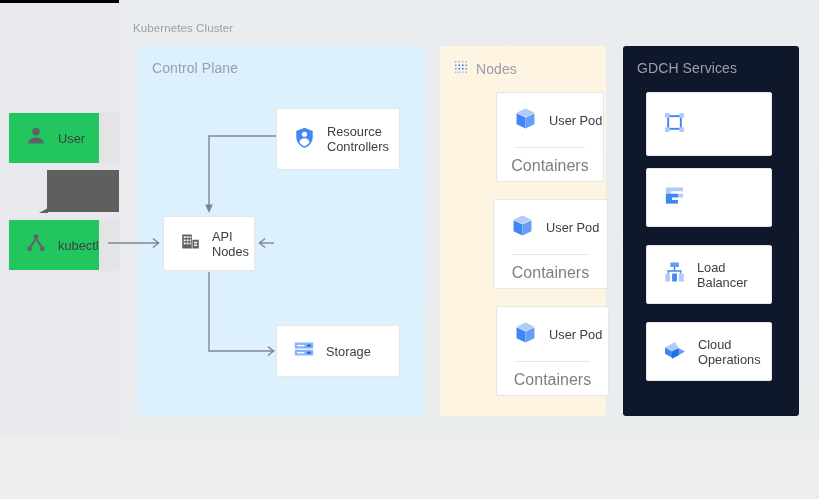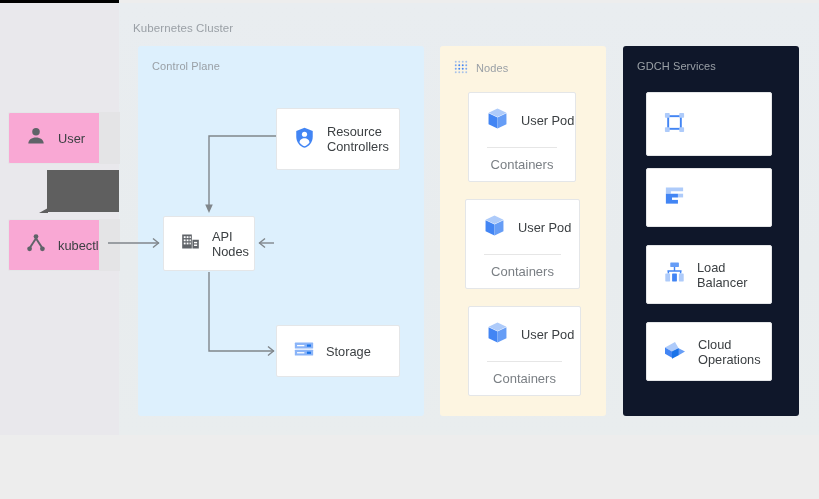--- a/index.html
+++ b/index.html
@@ -30,21 +30,21 @@
   }
   .cluster-title{
     position:absolute;left:14px;top:19px;
     font-size:11.5px;color:#9aa0a6;letter-spacing:.1px;
   }
 
   
   .panel{position:absolute;border-radius:3px;}
   .panel-label{
     position:absolute;left:14px;top:14px;
-    font-size:11px;color:#9aa0a6;letter-spacing:.1px;
+    font-size:14px;color:#9aa0a6;letter-spacing:.1px;
     display:flex;align-items:center;gap:8px;
   }
   .panel-control{
     left:19px;top:43px;width:286px;height:370px;background:#ddf0fd;
   }
   .panel-nodes{
     left:321px;top:43px;width:166px;height:370px;background:#fdf5e1;
   }
   .panel-gdch{
     left:504px;top:43px;width:176px;height:370px;background:#0f172a;
@@ -56,21 +56,21 @@
     box-sizing:border-box;display:flex;align-items:center;
   }
   .card-inner{display:flex;align-items:center;gap:11px;padding-left:16px;}
   .card-label{
     font-size:12.8px;color:#3c4043;line-height:15px;white-space:pre-line;
   }
   .icon{flex:0 0 auto;display:block;}
 
   
   .ext-card{
-    position:absolute;background:#f9a8d4;border:1px solid #e4e6e8;
+    position:absolute;background:#22c55e;border:1px solid #e4e6e8;
     border-right:none;border-radius:2px 0 0 2px;box-sizing:border-box;
     display:flex;align-items:center;
   }
   #ext-user{left:8px;top:112px;width:91px;height:52px;}
   #ext-kubectl{left:8px;top:219px;width:91px;height:52px;}
   .ext-strip{
     position:absolute;width:22px;height:52px;background:#e4e4e6;
   }
   #strip-user{left:98px;top:112px;}
   #strip-kubectl{left:98px;top:219px;}
@@ -90,28 +90,29 @@
   
   #card-api{left:163px;top:216px;width:92px;height:55px;}
   #card-resource{left:276px;top:108px;width:124px;height:62px;}
   #card-scheduler{left:276px;top:219px;width:124px;height:50px;}
   #card-storage{left:276px;top:325px;width:124px;height:52px;}
 
   
   .pod{
     position:absolute;background:#fff;border:1px solid #e4e6e8;border-radius:2px;
     box-sizing:border-box;
+    margin-left:28px;
   }
   .pod-head{display:flex;align-items:center;gap:11px;padding:13px 0 0 16px;}
   .pod-title{font-size:12.8px;color:#3c4043;}
   .pod-divider{
     height:1px;background:#e6e6e6;margin:12px 18px 0 18px;
   }
   .pod-sub{
-    text-align:center;font-size:13px;color:#7a7f84;margin-top:9px;
+    text-align:center;font-size:16px;color:#7a7f84;margin-top:9px;
   }
   #pod-1{left:468px;top:92px;width:108px;height:90px;}
   #pod-2{left:465px;top:199px;width:115px;height:90px;}
   #pod-3{left:468px;top:306px;width:113px;height:90px;}
 
   
   #gdch-1{left:646px;top:92px;width:126px;height:64px;}
   #gdch-2{left:646px;top:168px;width:126px;height:59px;}
   #gdch-3{left:646px;top:245px;width:126px;height:59px;}
   #gdch-4{left:646px;top:322px;width:126px;height:59px;}

